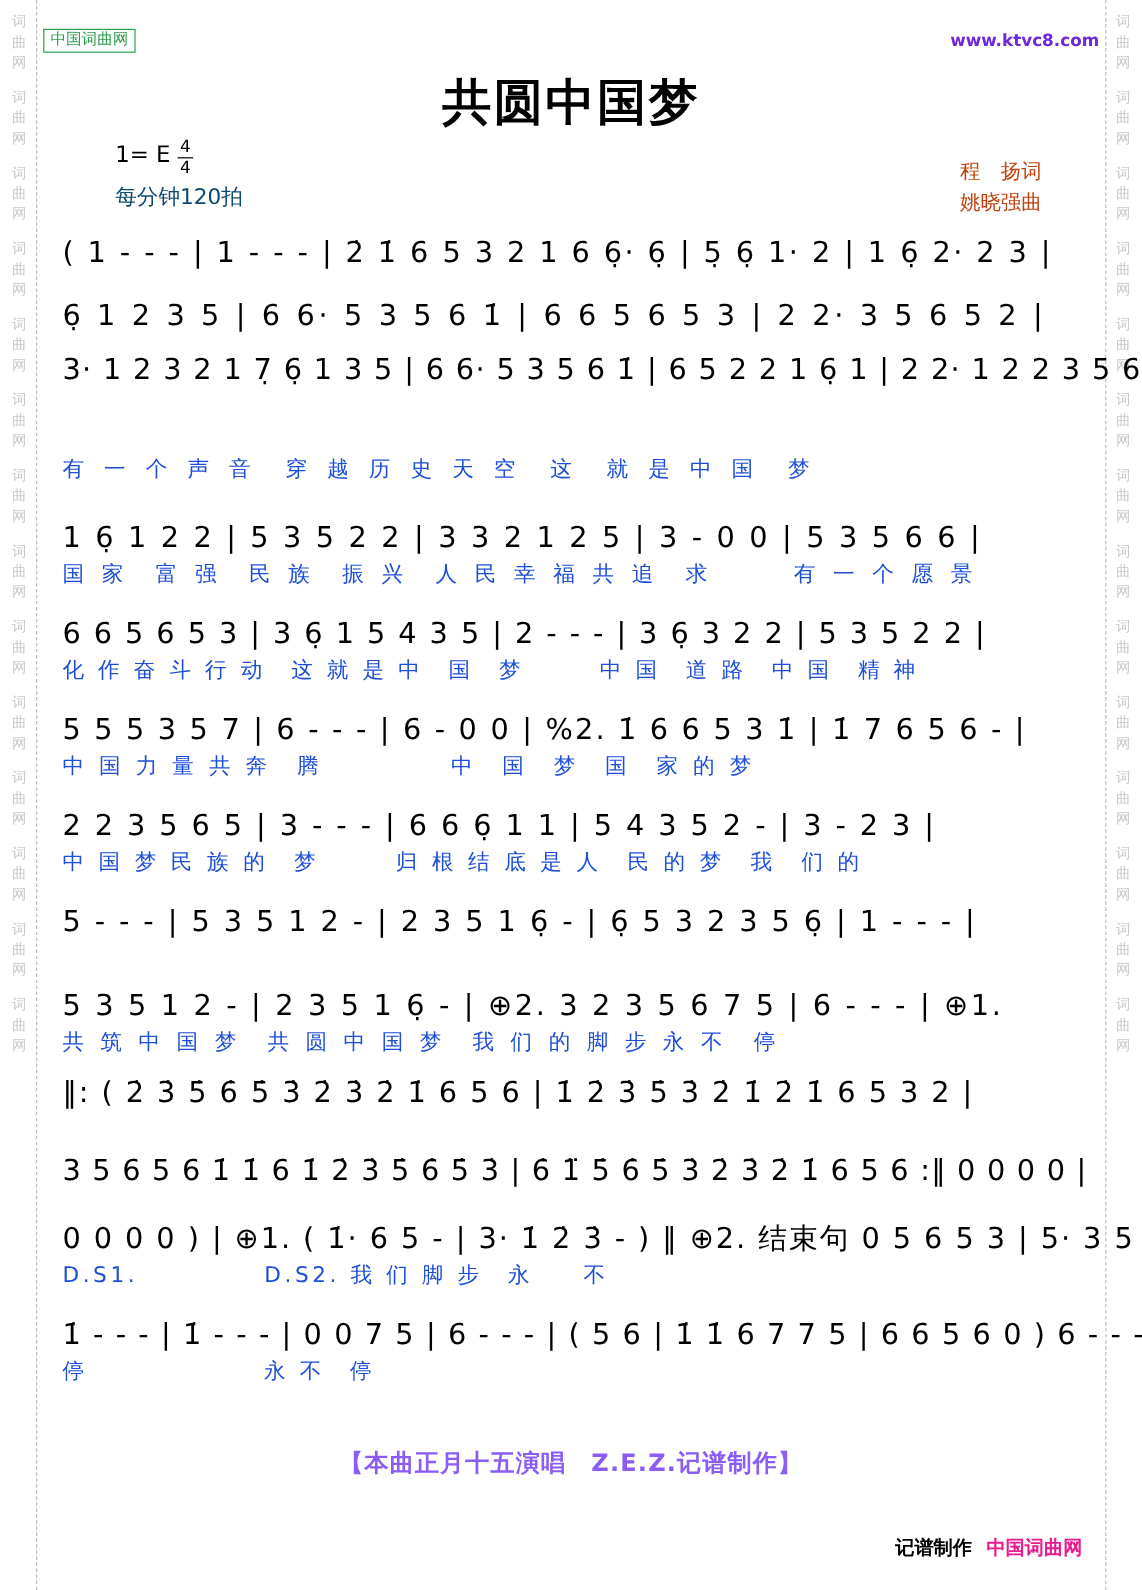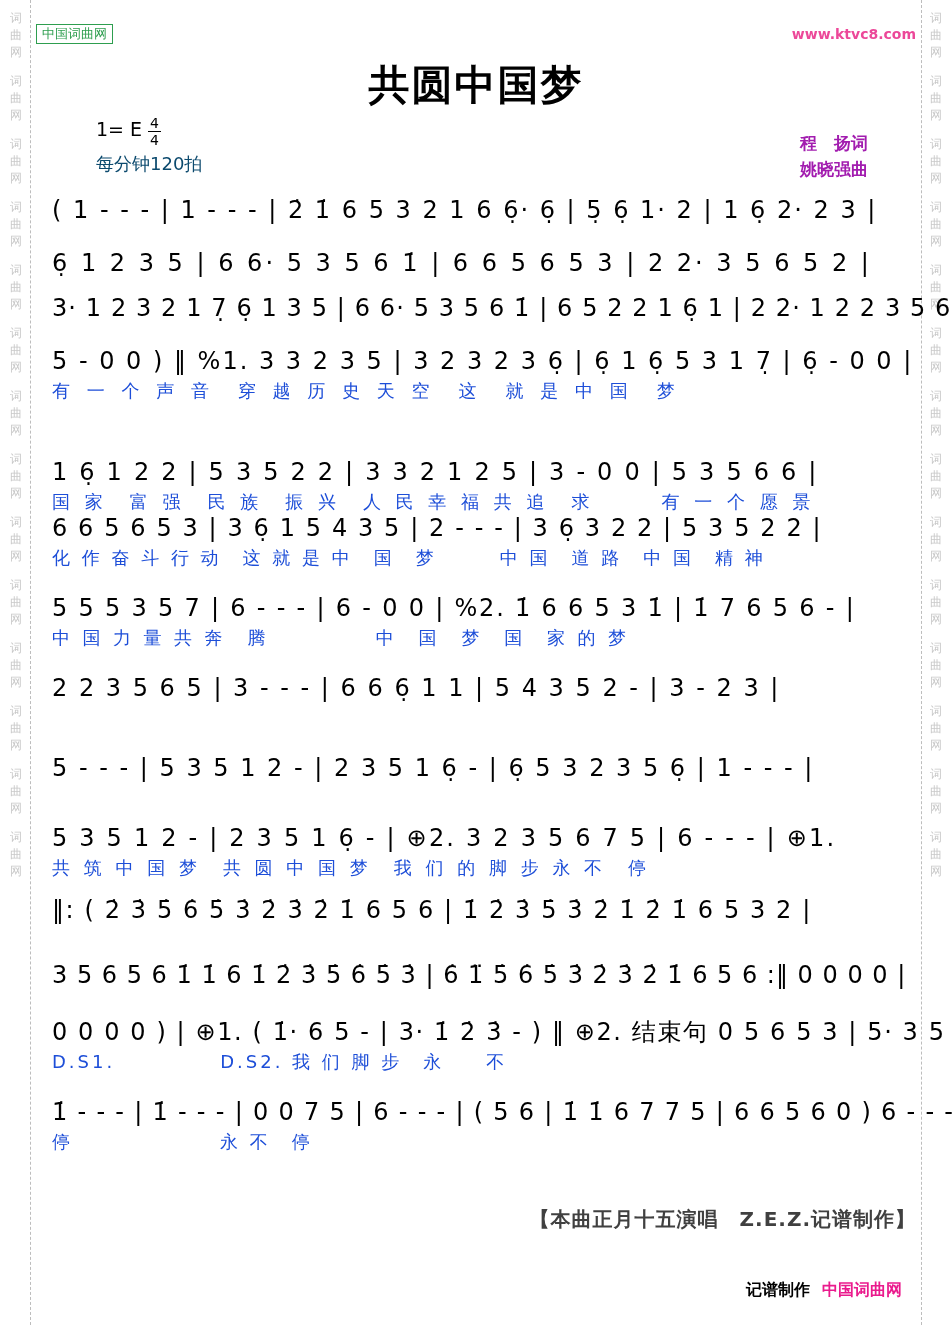--- a/index.html
+++ b/index.html
@@ -65,21 +65,21 @@
     color: #2e9e4f;
     font-size: 13px;
     padding: 2px 5px;
     line-height: 1.1;
     background: #fff;
     font-family: "DejaVu Sans", sans-serif;
   }
   .site-url {
     position: absolute;
     right: 0; top: 2px;
-    color: #ec4899;
+    color: #6d28d9;
     font-size: 14px;
     font-weight: bold;
     font-family: "DejaVu Sans", sans-serif;
   }
 
   
   .title {
     position: absolute;
     top: 58px; left: 0; right: 0;
     text-align: center;
@@ -111,23 +111,23 @@
     top: 152px; left: 60px;
     font-size: 18px;
     color: #0c4a6e;
     font-family: "DejaVu Sans", sans-serif;
   }
   .credits {
     position: absolute;
     top: 130px; right: 48px;
     text-align: left;
     font-size: 17px;
-    font-weight: bold;
+    font-weight: normal;
     line-height: 1.55;
-    color: #a21caf;
+    color: #c2410c;
     font-family: "DejaVu Sans", sans-serif;
     margin-left: 19px;
   }
 
   
   .staff {
     position: absolute;
     left: 16px;
     right: 14px;
     height: 72px;
@@ -153,24 +153,24 @@
     white-space: nowrap;
     font-size: 18px;
     color: #1d4ed8;
     font-family: "DejaVu Sans", sans-serif;
   }
 
   
   .footer-note {
     position: absolute;
     bottom: 92px; left: 0; right: 0;
-    text-align: right;
+    text-align: center;
     font-size: 20px;
     font-weight: bold;
-    color: #404040;
+    color: #8b5cf6;
     letter-spacing: 1px;
     font-family: "DejaVu Sans", sans-serif;
   }
   .footer-src {
     position: absolute;
     bottom: 24px; right: 14px;
     font-size: 16px;
     font-weight: bold;
     color: #000;
     font-family: "DejaVu Sans", sans-serif;
@@ -360,37 +360,37 @@
         </div>
         <div class="staff" style="top: 243px;">
           <div class="notes" style="letter-spacing: 3px;">6̣ 1 2 3 5 | 6 6· 5 3 5 6 1̇ | 6 6 5 6 5 3 | 2 2· 3 5 6 5 2 |</div>
           <div class="lyrics" style="letter-spacing: 0px;"></div>
         </div>
         <div class="staff" style="top: 288px;">
           <div class="notes" style="letter-spacing: 1.1px;">3· 1 2 3 2 1 7̣ 6̣ 1 3 5 | 6 6· 5 3 5 6 1̇ | 6 5 2 2 1 6̣ 1 | 2 2· 1 2 2 3 5 6 |</div>
           <div class="lyrics" style="letter-spacing: 0px;"></div>
         </div>
         <div class="staff" style="top: 341px;">
-          <div class="notes" style="letter-spacing: 2px;">5 - 0 0 ) ‖ %1. 3 3 2 3 5 | 3 2 3 2 3 6̣ | 6̣ 1 6̣ 5 3 1 7̣ | 6̣ - 0 0 |</div>
           <div class="lyrics" style="letter-spacing: 5.5px;">有 一 个 声 音　穿 越 历 史 天 空　这　就 是 中 国　梦</div>
         </div>
-        <div class="staff" style="top: 452px;">
+        <div class="staff" style="top: 428px;">
           <div class="notes" style="letter-spacing: 2.2px;">1 6̣ 1 2 2 | 5 3 5 2 2 | 3 3 2 1 2 5 | 3 - 0 0 | 5 3 5 6 6 |</div>
           <div class="lyrics" style="letter-spacing: 4.5px;">国 家　富 强　民 族　振 兴　人 民 幸 福 共 追　求　　　有 一 个 愿 景</div>
         </div>
         <div class="staff" style="top: 508px;">
           <div class="notes" style="letter-spacing: 1.6px;">6 6 5 6 5 3 | 3 6̣ 1 5 4 3 5 | 2 - - - | 3 6̣ 3 2 2 | 5 3 5 2 2 |</div>
           <div class="lyrics" style="letter-spacing: 3px;">化 作 奋 斗 行 动　这 就 是 中　国　梦　　　中 国　道 路　中 国　精 神</div>
         </div>
         <div class="staff" style="top: 588px;">
           <div class="notes" style="letter-spacing: 1.8px;">5 5 5 3 5 7 | 6 - - - | 6 - 0 0 | %2. 1̇ 6 6 5 3 1̇ | 1̇ 7 6 5 6 - |</div>
           <div class="lyrics" style="letter-spacing: 3.4px;">中 国 力 量 共 奔　腾　　　　　中　国　梦　国　家 的 梦</div>
         </div>
         <div class="staff" style="top: 668px;">
           <div class="notes" style="letter-spacing: 2px;">2 2 3 5 6 5 | 3 - - - | 6 6 6̣ 1 1 | 5 4 3 5 2 - | 3 - 2 3 |</div>
+          <div class="lyrics" style="letter-spacing: 3.2px;">中 国 梦 民 族 的　梦　　　归 根 结 底 是 人　民 的 梦　我　们 的</div>
         </div>
         <div class="staff" style="top: 748px;">
           <div class="notes" style="letter-spacing: 2px;">5 - - - | 5 3 5 1 2 - | 2 3 5 1 6̣ - | 6̣ 5 3 2 3 5 6̣ | 1 - - - |</div>
         </div>
         <div class="staff" style="top: 818px;">
           <div class="notes" style="letter-spacing: 2.2px;">5 3 5 1 2 - | 2 3 5 1 6̣ - | ⊕2. 3 2 3 5 6 7 5 | 6 - - - | ⊕1.</div>
           <div class="lyrics" style="letter-spacing: 4px;">共 筑 中 国 梦　共 圆 中 国 梦　我 们 的 脚 步 永 不　停</div>
         </div>
         <div class="staff" style="top: 890px;">
           <div class="notes" style="letter-spacing: 1.6px;">‖: ( 2̇ 3̇ 5̇ 6̇ 5̇ 3̇ 2̇ 3̇ 2̇ 1̇ 6 5 6 | 1̇ 2̇ 3̇ 5̇ 3̇ 2̇ 1̇ 2̇ 1̇ 6 5 3 2 |</div>

